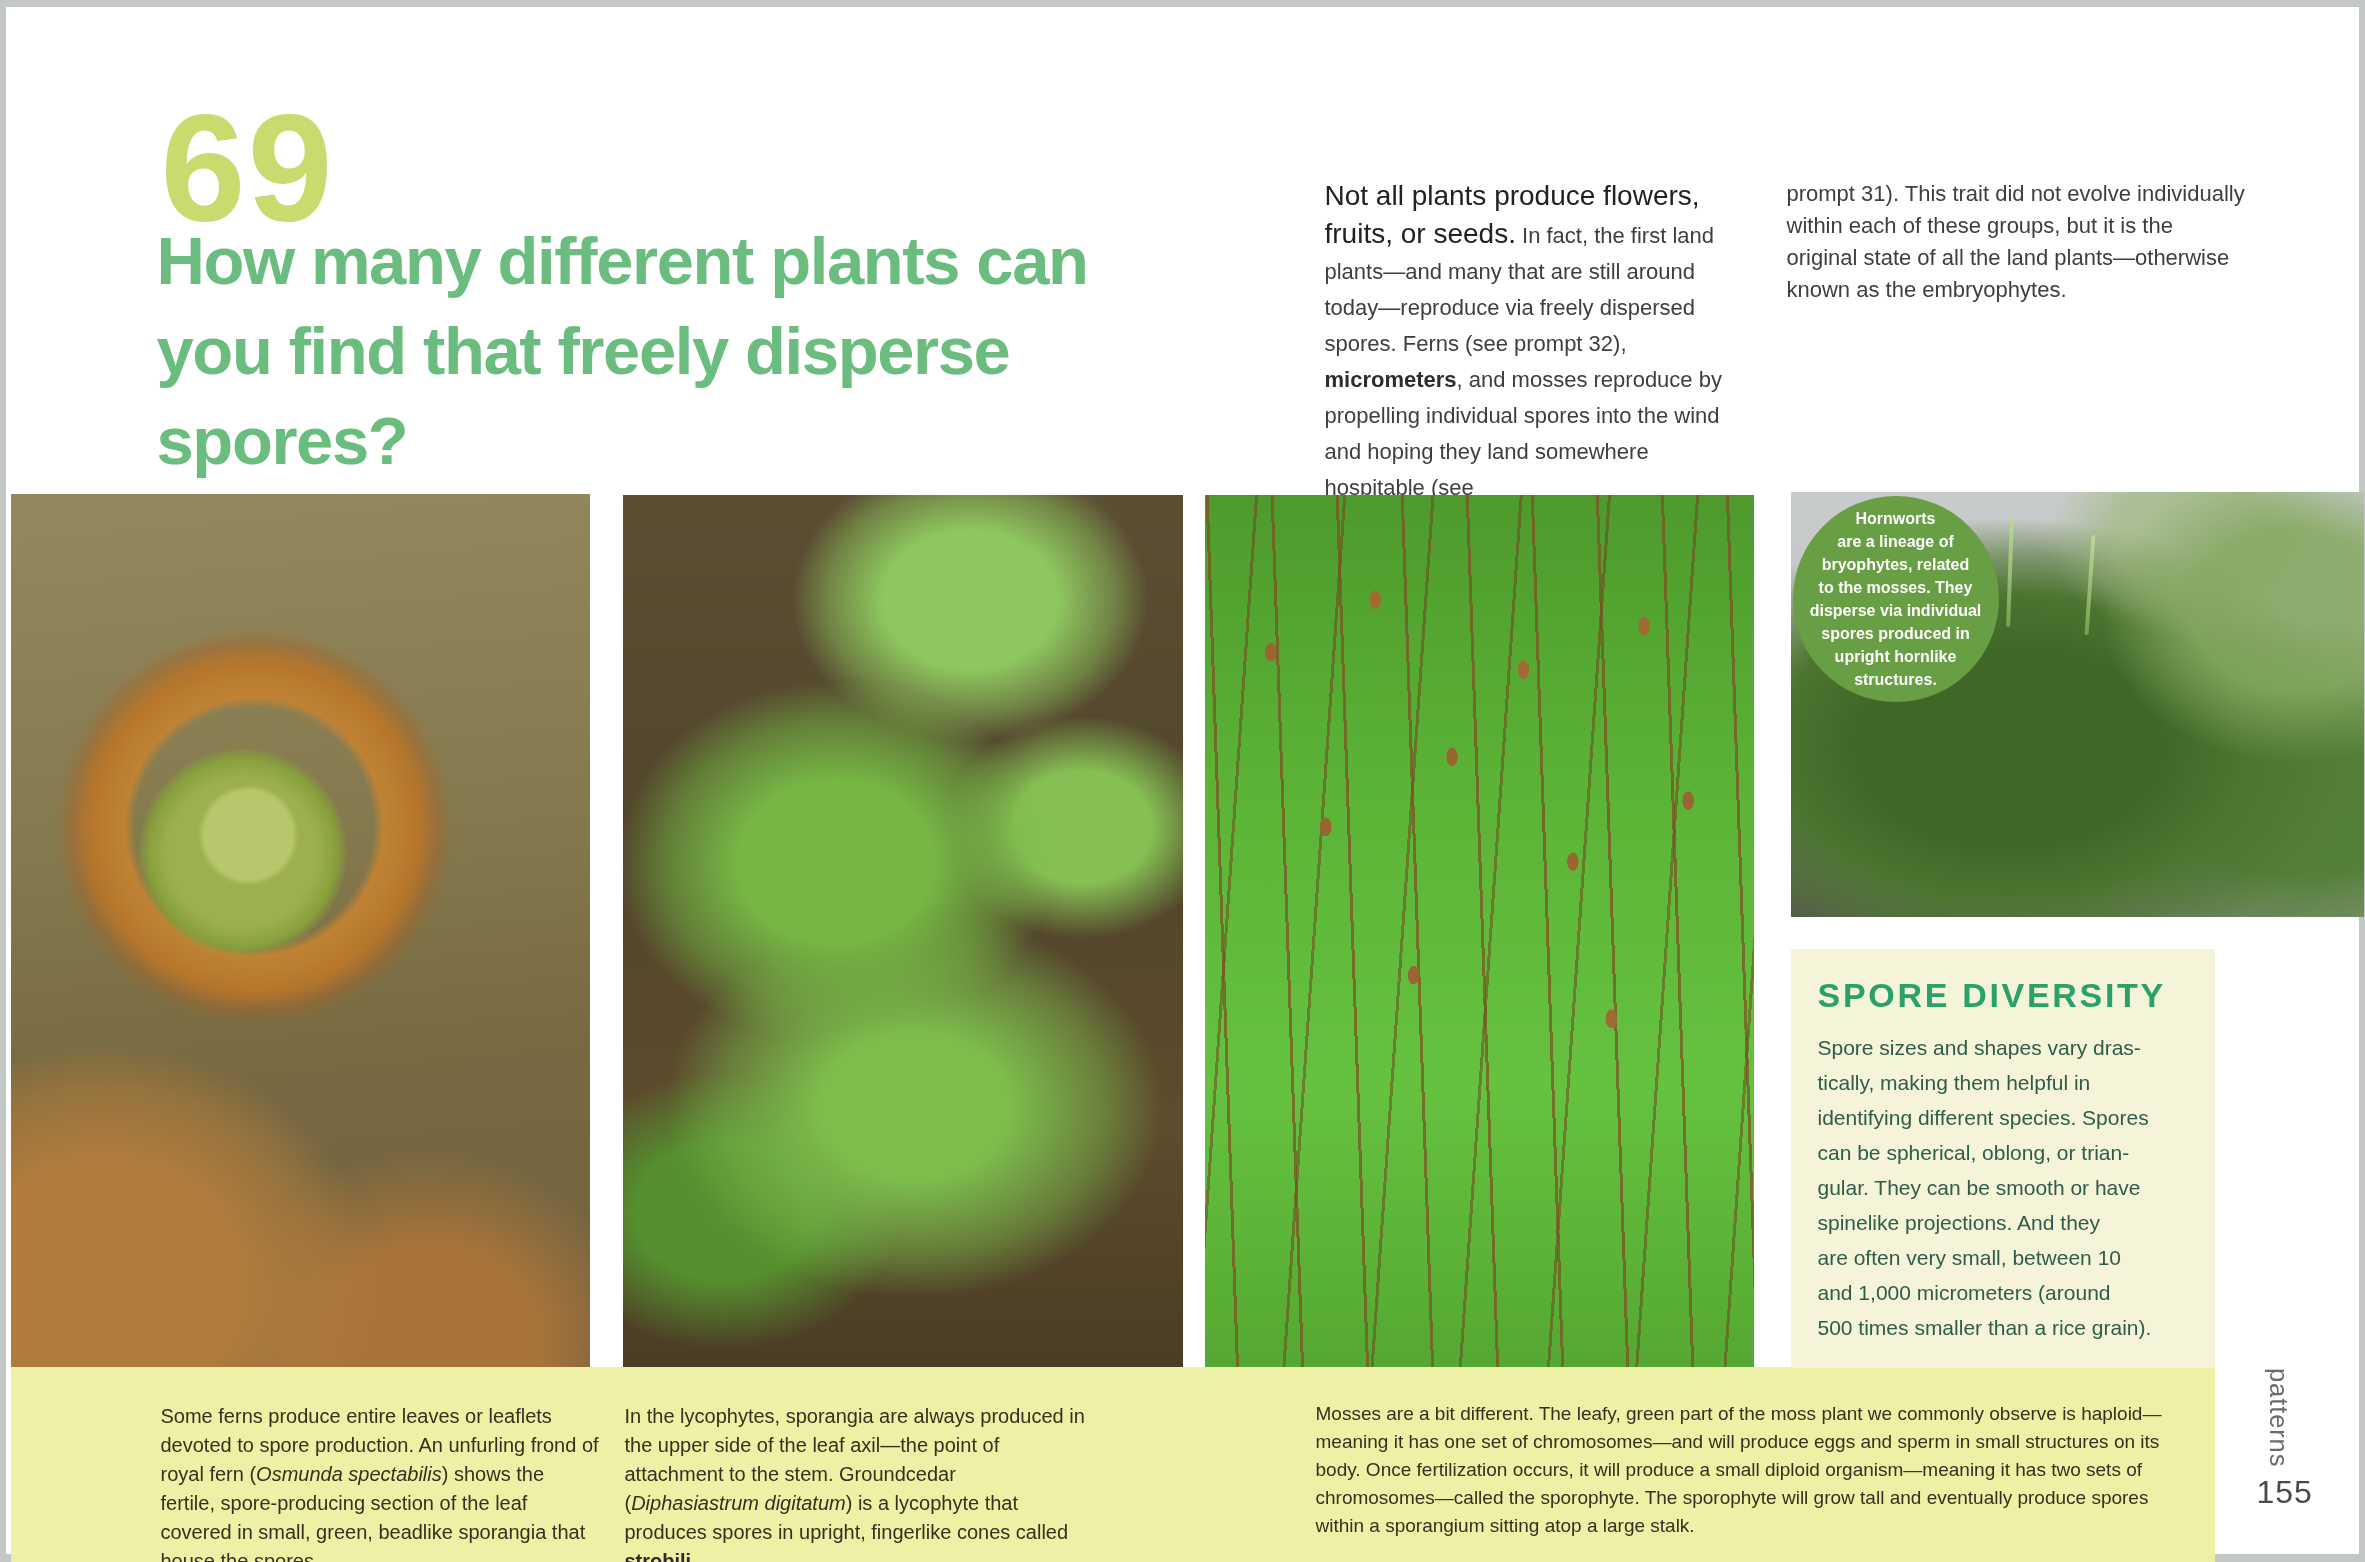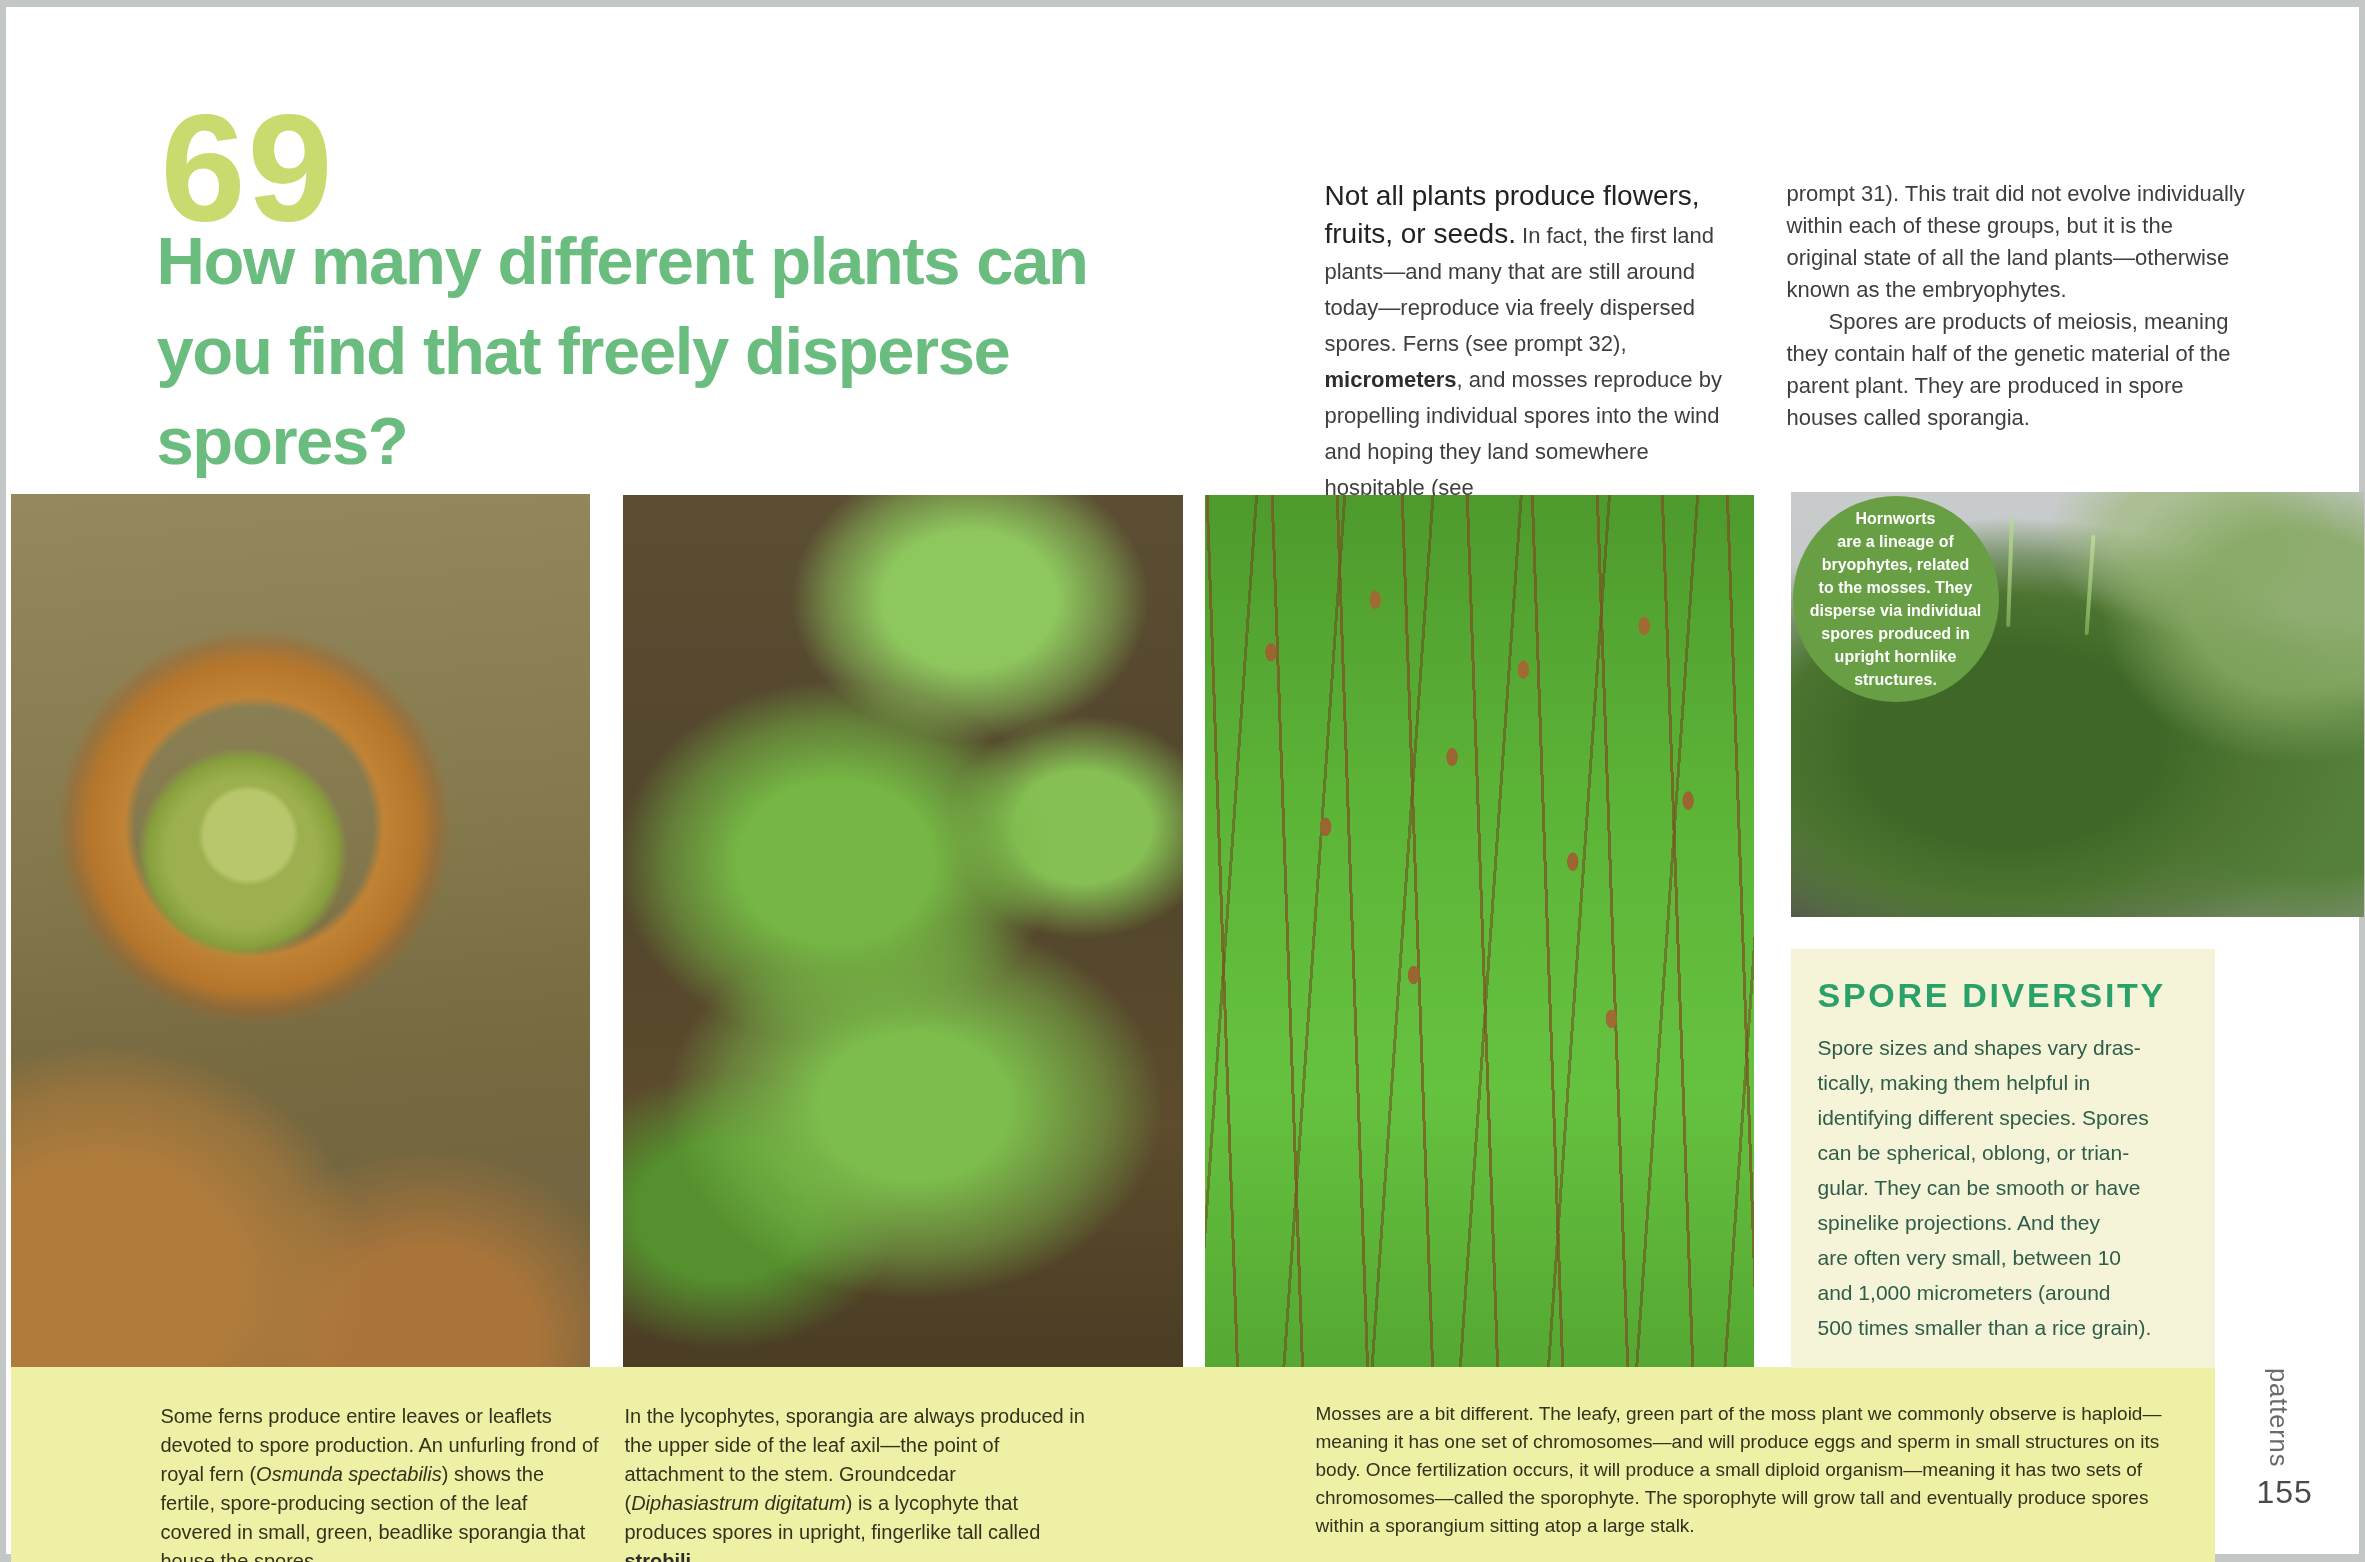--- a/index.html
+++ b/index.html
@@ -97,21 +97,20 @@
     <div class="prompt-number">69</div>
 
     <h1 class="page-title" style="margin:0;">How many different plants can you find that freely disperse spores?</h1>
 
     <div class="intro-col" id="intro-col-1">
       <p><span class="lead">Not all plants produce flowers, fruits, or seeds.</span><span> In fact, the first land plants—and many that are still around today—reproduce via freely dispersed spores. Ferns (see prompt 32), </span><span class="b">micrometers</span><span>, and mosses reproduce by propelling individual spores into the wind and hoping they land somewhere hospitable (see</span></p>
     </div>
 
     <div class="intro-col" id="intro-col-2">
       <p>prompt 31). This trait did not evolve individually within each of these groups, but it is the original state of all the land plants—otherwise known as the embryophytes.</p>
-      <p class="indent">Spores are products of meiosis, meaning they contain half of the genetic material of the parent plant. They are produced in spore houses called sporangia.</p>
     </div>
 
     <div class="photo" id="photo-fern"></div>
     <div class="photo" id="photo-groundcedar"></div>
     <div class="photo" id="photo-moss"></div>
     <div class="photo" id="photo-hornwort">
       <div class="shoot" style="left:38%;top:6%;height:109px;transform:rotate(2deg);"></div>
       <div class="shoot" style="left:30%;top:18%;height:86px;transform:rotate(-5deg);"></div>
       <div class="shoot" style="left:52%;top:10%;height:100px;transform:rotate(4deg);"></div>
       <div class="shoot" style="left:14%;top:28%;height:73px;transform:rotate(-2deg);"></div>
@@ -136,21 +135,21 @@
 spinelike projections. And they
 are often very small, between 10
 and 1,000 micrometers (around
 500 times smaller than a rice grain).</p>
     </div>
 
     <div class="band"></div>
 
     <div class="caption" id="caption-fern"><span>Some ferns produce entire leaves or leaflets devoted to spore production. An unfurling frond of royal fern (</span><i>Osmunda spectabilis</i><span>) shows the fertile, spore-producing section of the leaf covered in small, green, beadlike sporangia that house the spores.</span></div>
 
-    <div class="caption" id="caption-lycophyte"><span>In the lycophytes, sporangia are always produced in the upper side of the leaf axil—the point of attachment to the stem. Groundcedar (</span><i>Diphasiastrum digitatum</i><span>) is a lycophyte that produces spores in upright, fingerlike tall called </span><span class="b">strobili</span><span>.</span></div>
+    <div class="caption" id="caption-lycophyte"><span>In the lycophytes, sporangia are always produced in the upper side of the leaf axil—the point of attachment to the stem. Groundcedar (</span><i>Diphasiastrum digitatum</i><span>) is a lycophyte that produces spores in upright, fingerlike cones called </span><span class="b">strobili</span><span>.</span></div>
 
     <div class="caption" id="caption-moss">Mosses are a bit different. The leafy, green part of the moss plant we commonly observe is haploid—meaning it has one set of chromosomes—and will produce eggs and sperm in small structures on its body. Once fertilization occurs, it will produce a small diploid organism—meaning it has two sets of chromosomes—called the sporophyte. The sporophyte will grow tall and eventually produce spores within a sporangium sitting atop a large stalk.</div>
 
     <div class="section-label">patterns</div>
     <div class="page-num">155</div>
 
   </div>
 </div>
 
 

